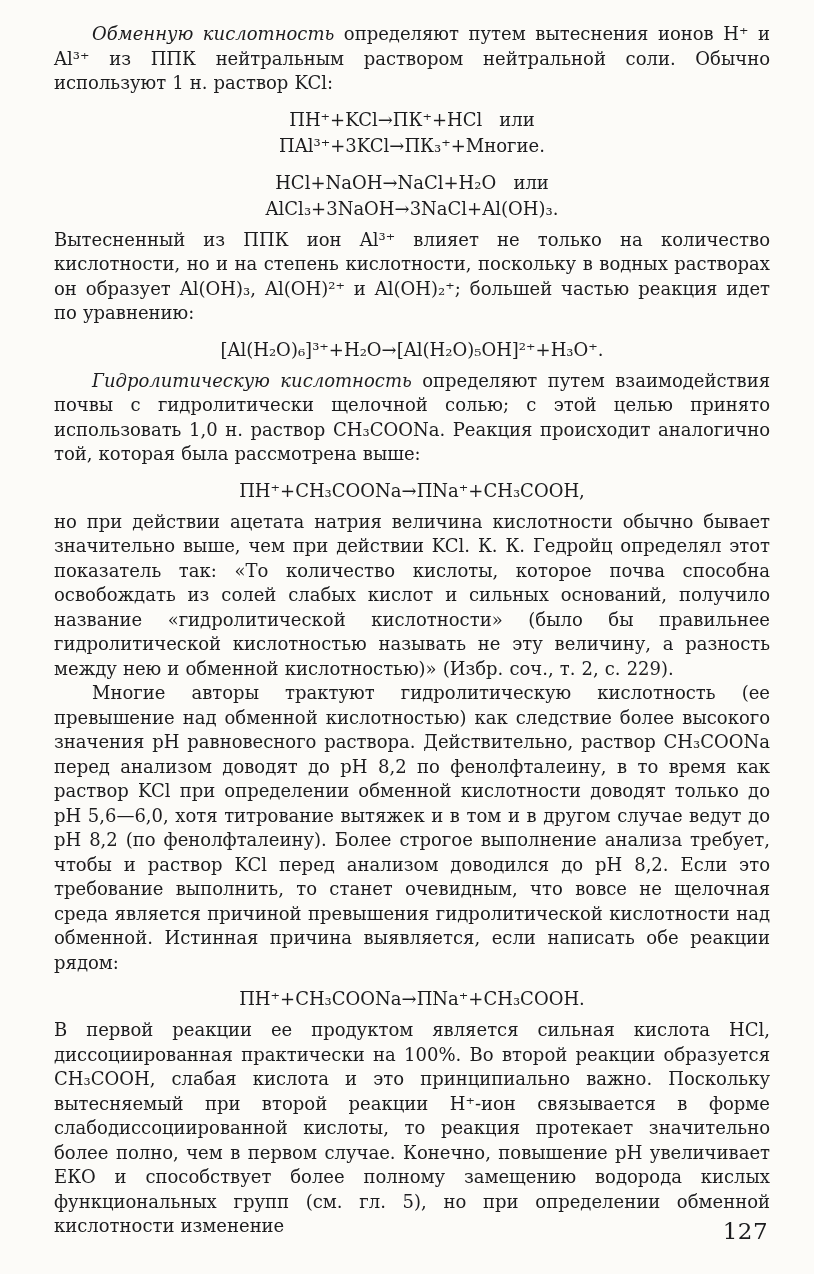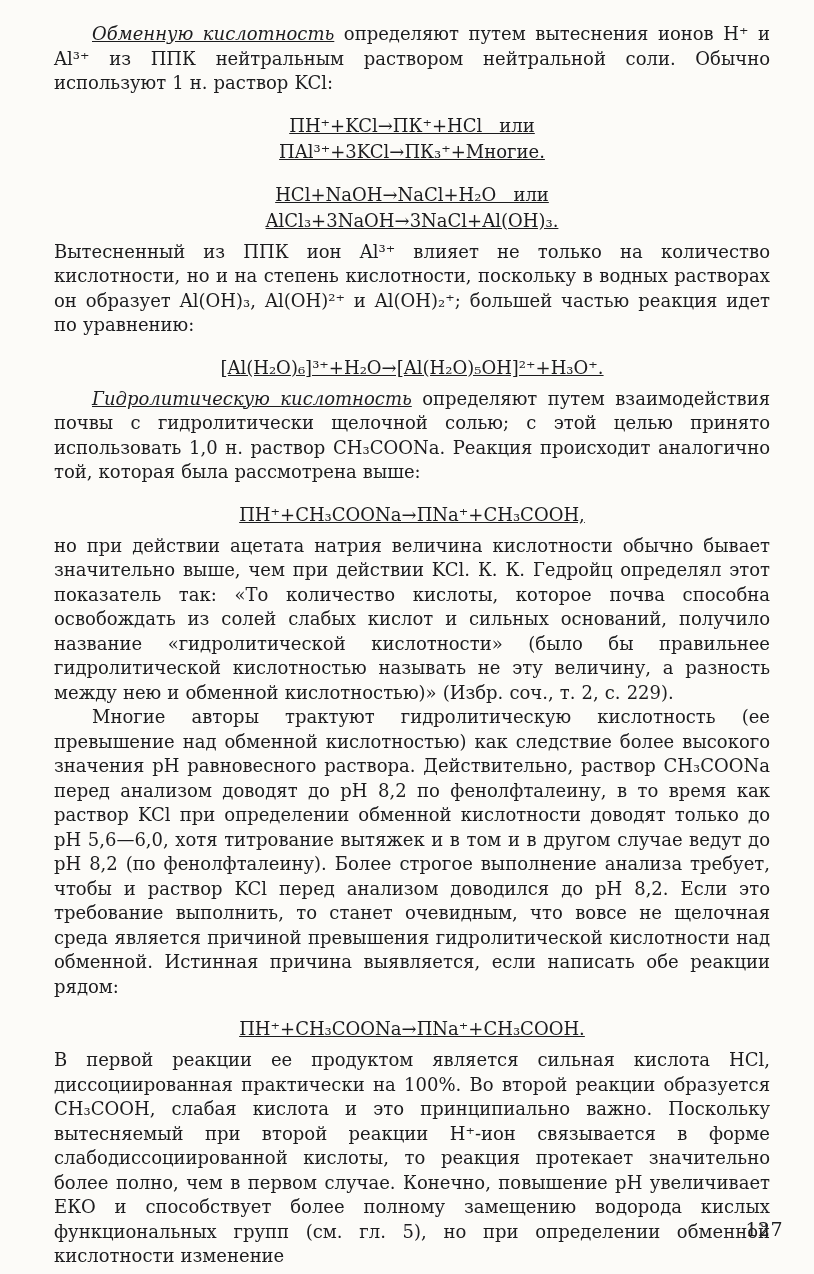--- a/index.html
+++ b/index.html
@@ -26,36 +26,34 @@
   }
   .para {
     margin: 0;
     word-spacing: 0.02em;
   }
   .para.indent {
     text-indent: 38px;
   }
   .equation {
     text-align: center;
-    margin: 17px 0 6px 0;
-    text-decoration: underline;
+    margin: 11px 0 6px 0;
   }
   .eq-line {
     white-space: pre;
     line-height: 26px;
   }
   em.lead {
     font-style: italic;
-    text-decoration: underline;
   }
   .page-number {
     position: absolute;
-    right: 31px;
+    right: 46px;
     top: 1218px;
-    font-size: 19px;
+    font-size: 23px;
     letter-spacing: 0.02em;
   }
 </style>
 </head>
 <body>
 
 <div class="page-body">
 
   <p class="para indent"><em class="lead">Обменную кислотность</em><span> определяют путем вытеснения ионов Н⁺ и Al³⁺ из ППК нейтральным раствором нейтральной соли. Обычно используют 1 н. раствор KCl:</span></p>
 

